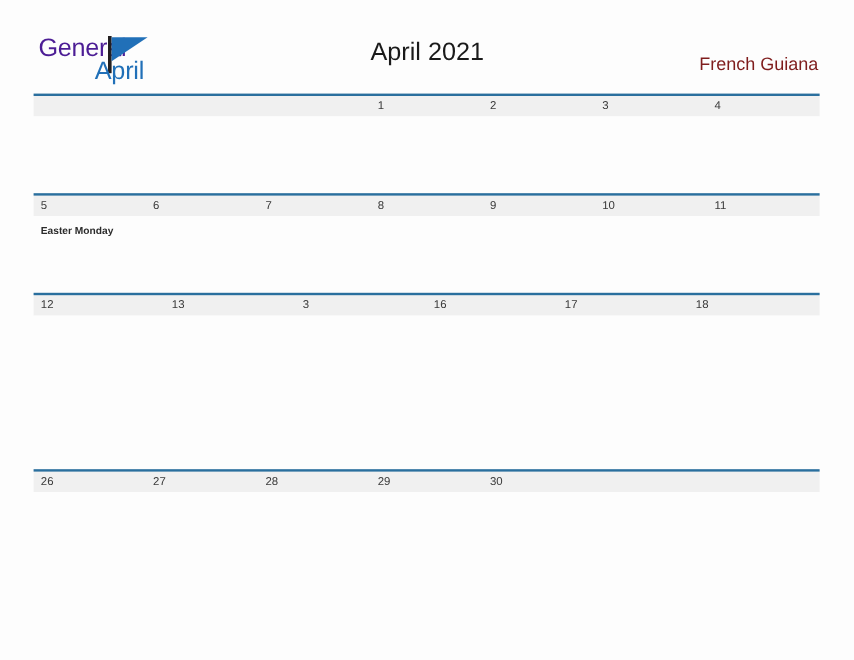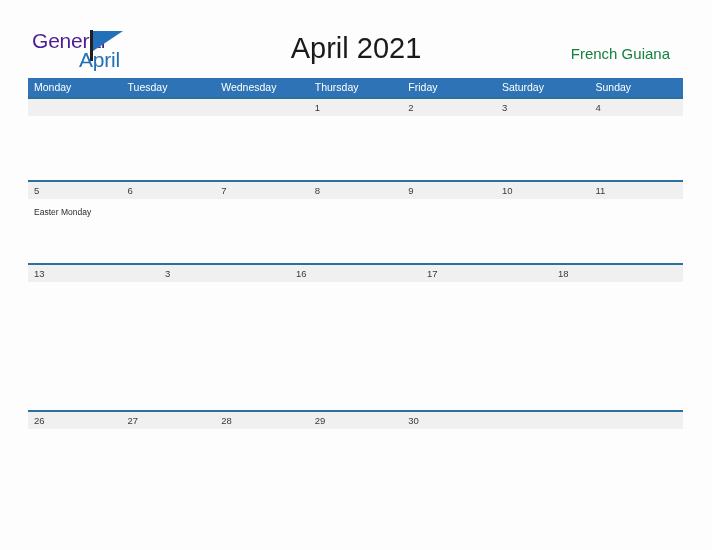--- a/index.html
+++ b/index.html
@@ -78,30 +78,30 @@
     border-top: 20px solid #2170b8;
     border-right: 30px solid transparent;
   }
 
   .cal-title {
     position: absolute;
     left: 0;
     top: 32px;
     width: 712px;
     text-align: center;
-    font-size: 29px;
+    font-size: 21px;
     color: #1a1a1a;
     font-family: "Liberation Sans", sans-serif;
   }
   .cal-location {
     position: absolute;
-    right: 42px;
+    right: 30px;
     top: 45px;
     font-size: 15px;
-    color: #15803d;
+    color: #7f1d1d;
     text-align: right;
     font-family: "Liberation Sans", sans-serif;
   }
 
   
   .calendar {
     position: absolute;
     left: 28px;
     top: 78px;
     width: 655px;
@@ -144,20 +144,21 @@
     color: #3a3a3a;
     padding-left: 6px;
     box-sizing: border-box;
     font-family: "Liberation Sans", sans-serif;
   }
   .week-body {
     display: flex;
     width: 100%;
     height: 64px;
     background: #fdfdfd;
+    font-weight: bold;
   }
   .eventcell {
     flex: 1 1 0;
     padding-left: 6px;
     padding-top: 2px;
     box-sizing: border-box;
   }
   .event {
     font-size: 8.5px;
     line-height: 11px;
@@ -181,29 +182,20 @@
       </span>
       <span class="logo-blue">April</span>
     </div>
 
     <div class="cal-title">April 2021</div>
     <div class="cal-location">French Guiana</div>
   </div>
 
   <div class="calendar">
 
-    <div class="weekdays">
-      <div class="weekday">Monday</div>
-      <div class="weekday">Tuesday</div>
-      <div class="weekday">Wednesday</div>
-      <div class="weekday">Thursday</div>
-      <div class="weekday">Friday</div>
-      <div class="weekday">Saturday</div>
-      <div class="weekday">Sunday</div>
-    </div>
 
     <div class="week">
       <div class="week-dates">
         <div class="daycell"></div>
         <div class="daycell"></div>
         <div class="daycell"></div>
         <div class="daycell">1</div>
         <div class="daycell">2</div>
         <div class="daycell">3</div>
         <div class="daycell">4</div>
@@ -235,20 +227,21 @@
         <div class="eventcell"><span class="event"></span></div>
         <div class="eventcell"><span class="event"></span></div>
         <div class="eventcell"><span class="event"></span></div>
         <div class="eventcell"><span class="event"></span></div>
         <div class="eventcell"><span class="event"></span></div>
       </div>
     </div>
 
     <div class="week">
       <div class="week-dates">
+        <div class="daycell">12</div>
         <div class="daycell">13</div>
         <div class="daycell">3</div>
         <div class="daycell">16</div>
         <div class="daycell">17</div>
         <div class="daycell">18</div>
       </div>
       <div class="week-body">
         <div class="eventcell"><span class="event"></span></div>
         <div class="eventcell"><span class="event"></span></div>
         <div class="eventcell"><span class="event"></span></div>

